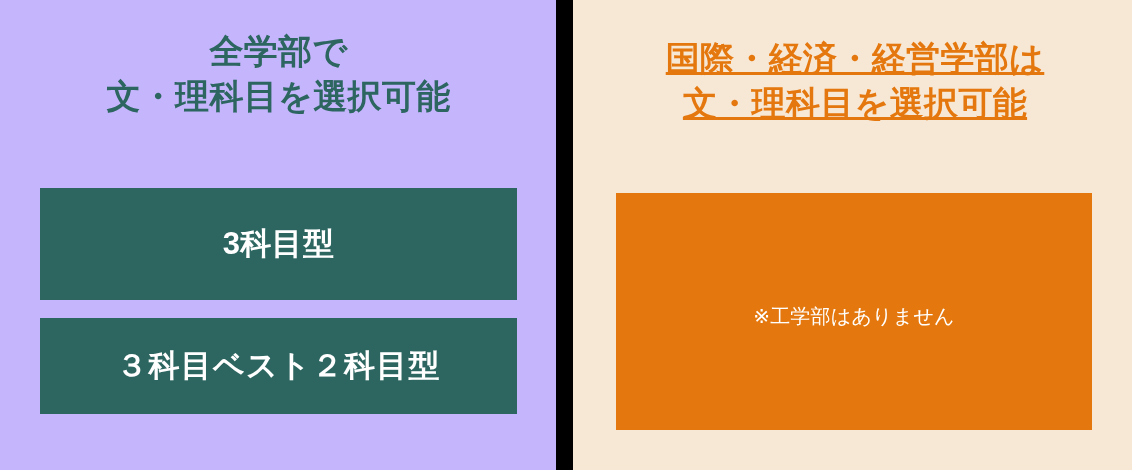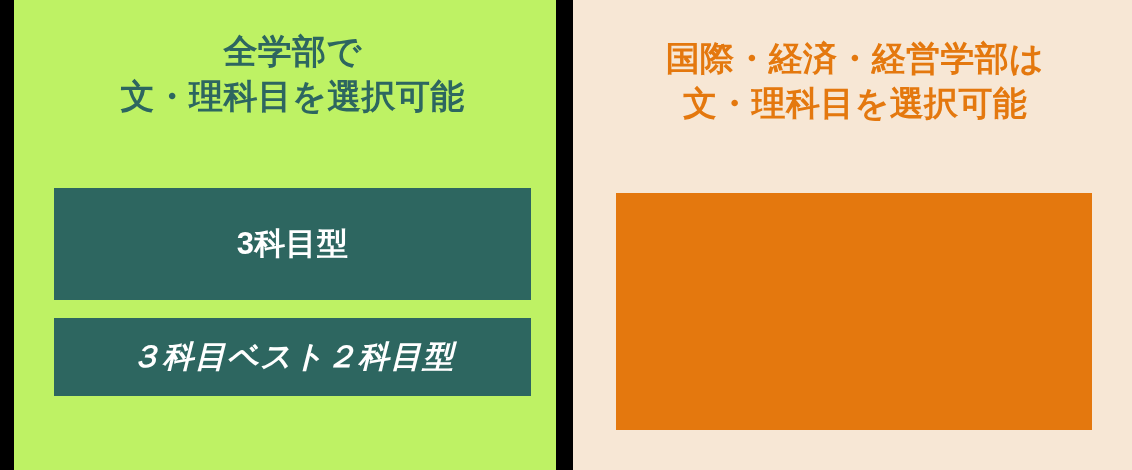--- a/index.html
+++ b/index.html
@@ -25,23 +25,23 @@
   .panel {
     position: absolute;
     top: 0;
     height: 470px;
     box-sizing: border-box;
     display: flex;
     flex-direction: column;
     align-items: center;
   }
   .panel-left {
-    left: 14px;
+    left: 0;
     width: 556px;
-    background: #bef264;
+    background: #c4b5fd;
     padding-left: 31px;
   }
   .panel-right {
     left: 573px;
     width: 559px;
     background: #f7e7d5;
   }
 
   
   .panel-heading {
@@ -60,40 +60,41 @@
     left: 40px;
     width: 477px;
   }
   .panel-right .panel-heading {
     color: #e4780e;
     font-size: 34px;
     position: absolute;
     top: 36px;
     left: 44px;
     width: 476px;
+    text-decoration: underline;
   }
 
   
   .card {
     position: absolute;
     box-sizing: border-box;
     display: flex;
     flex-direction: column;
     align-items: center;
     justify-content: center;
     color: #ffffff;
   }
 
   .card-green {
     background: #2d6660;
     left: 40px;
     width: 477px;
   }
   .card-green-1 { top: 188px; height: 112px; }
-  .card-green-2 { top: 318px; height: 78px; font-style: italic; }
+  .card-green-2 { top: 318px; height: 96px; }
 
   .card-orange {
     background: #e4780e;
     left: 43px;
     top: 193px;
     width: 476px;
     height: 237px;
   }
 
   .card-title {
@@ -148,17 +149,18 @@
   </section>
 
   <div class="panel-gap"></div>
 
   <section class="panel panel-right">
 
     <h2 class="panel-heading">国際・経済・経営学部は
 文・理科目を選択可能</h2>
 
     <div class="card card-orange">
+      <div class="card-note">※工学部はありません</div>
     </div>
 
   </section>
 
 </div>
 
 </body></html>

